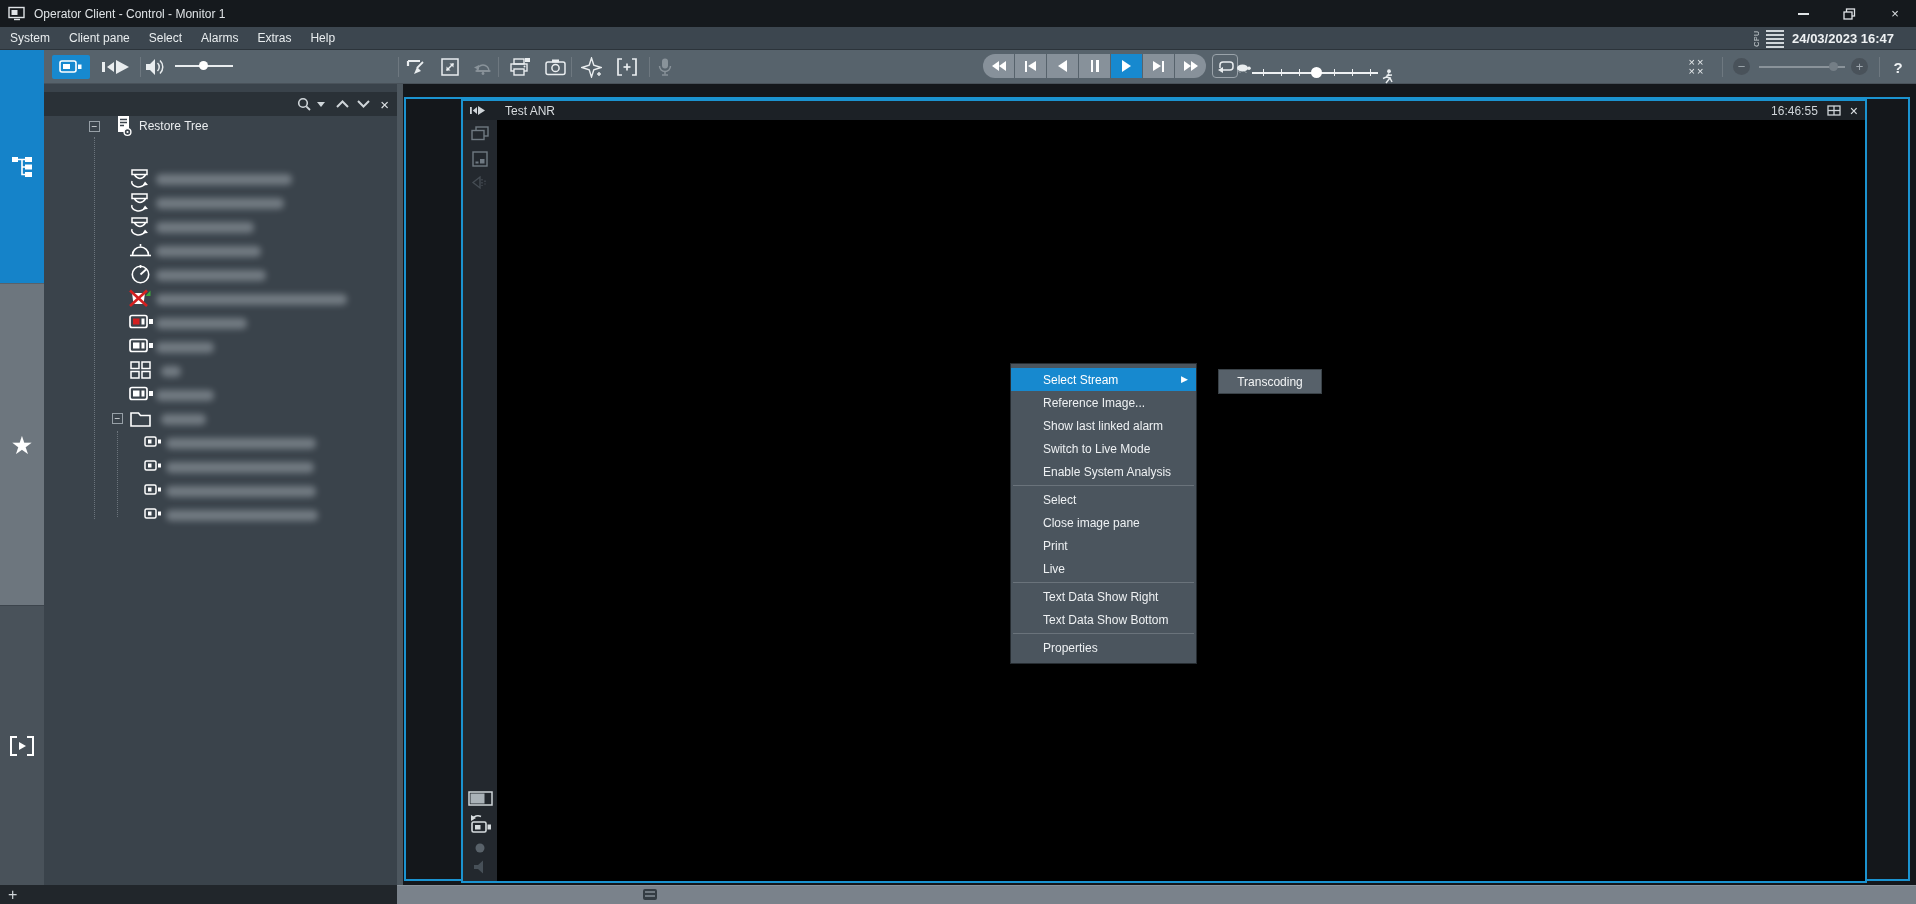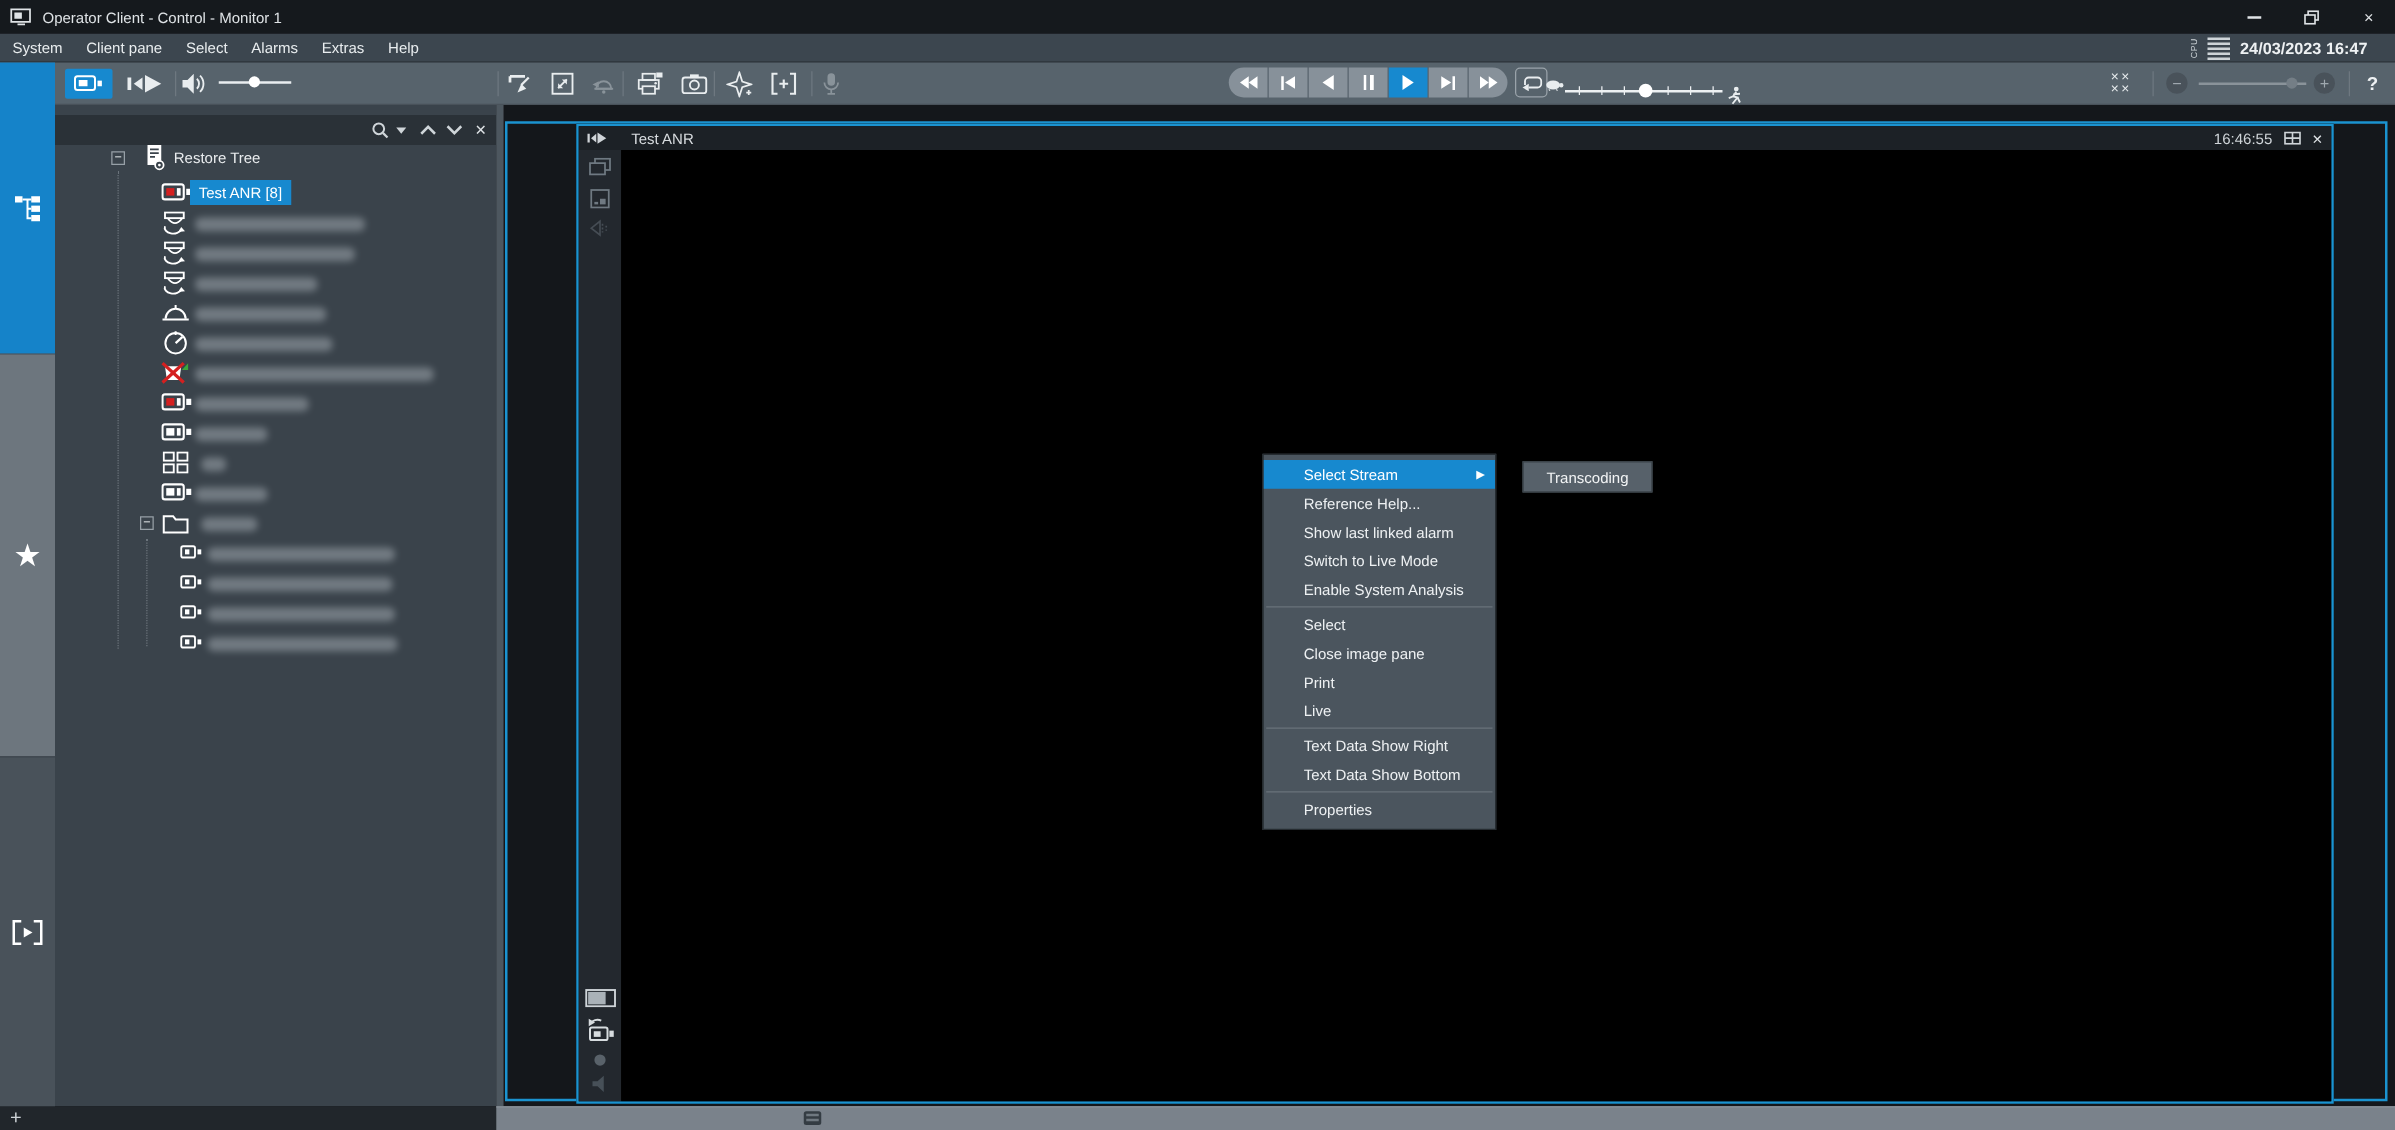--- a/index.html
+++ b/index.html
@@ -391,31 +391,20 @@
             <line x1="6" y1="4.5" x2="13" y2="4.5" stroke="#3a434b" stroke-width="1.5"></line>
             <line x1="6" y1="7.5" x2="13" y2="7.5" stroke="#3a434b" stroke-width="1.5"></line>
             <line x1="6" y1="10.5" x2="10" y2="10.5" stroke="#3a434b" stroke-width="1.5"></line>
             <circle cx="13.5" cy="17" r="3.4" fill="#3a434b" stroke="#fff" stroke-width="1.4"></circle>
             <circle cx="13.5" cy="17" r="1.1" fill="#fff"></circle>
           </svg>
       </span>
       <span class="tlabel" style="left:95px">Restore Tree</span>
     </div>
 
-    <div class="trow" style="top:59px">
-      <span class="ticon" style="left:85px;top:3px">
-        <svg width="25" height="16" viewBox="0 0 25 16">
-            <rect x="1" y="1.5" width="17" height="12" rx="2" fill="none" stroke="#fff" stroke-width="1.7"></rect>
-            <rect x="4" y="4.5" width="6.5" height="6" fill="#d42020"></rect>
-            <rect x="12.5" y="4.5" width="3" height="6" fill="#fff"></rect>
-            <rect x="20" y="5" width="4" height="5" fill="#fff"></rect>
-          </svg>
-      </span>
-      <span class="tsel" style="left:108px">Test ANR [8]</span>
-    </div>
 
     <div class="trow" style="top:83px">
       <span class="ticon" style="left:85px">
           <svg width="22" height="21" viewBox="0 0 22 21">
             <rect x="3" y="1" width="15" height="4.5" fill="none" stroke="#fff" stroke-width="1.5"></rect>
             <path d="M5.5 6 Q11 13 16.5 6" fill="none" stroke="#fff" stroke-width="1.5"></path>
             <path d="M3 12 a6.5 4.5 0 1 0 13 2.5" fill="none" stroke="#fff" stroke-width="1.5"></path>
             <polygon points="16,12.5 19,16 13.5,16.5" fill="#fff"></polygon>
           </svg>
         </span>
@@ -657,21 +646,21 @@
       <div id="video"></div>
     </div>
   </div>
 
   <div id="ctxmenu" class="abs">
       <div class="cm-item hl">
         <span>Select Stream</span>
         <span class="cm-arrow">▶</span>
       </div>
       <div class="cm-item">
-        <span>Reference Help...</span>
+        <span>Reference Image...</span>
       </div>
       <div class="cm-item">
         <span>Show last linked alarm</span>
       </div>
       <div class="cm-item">
         <span>Switch to Live Mode</span>
       </div>
       <div class="cm-item">
         <span>Enable System Analysis</span>
       </div>

